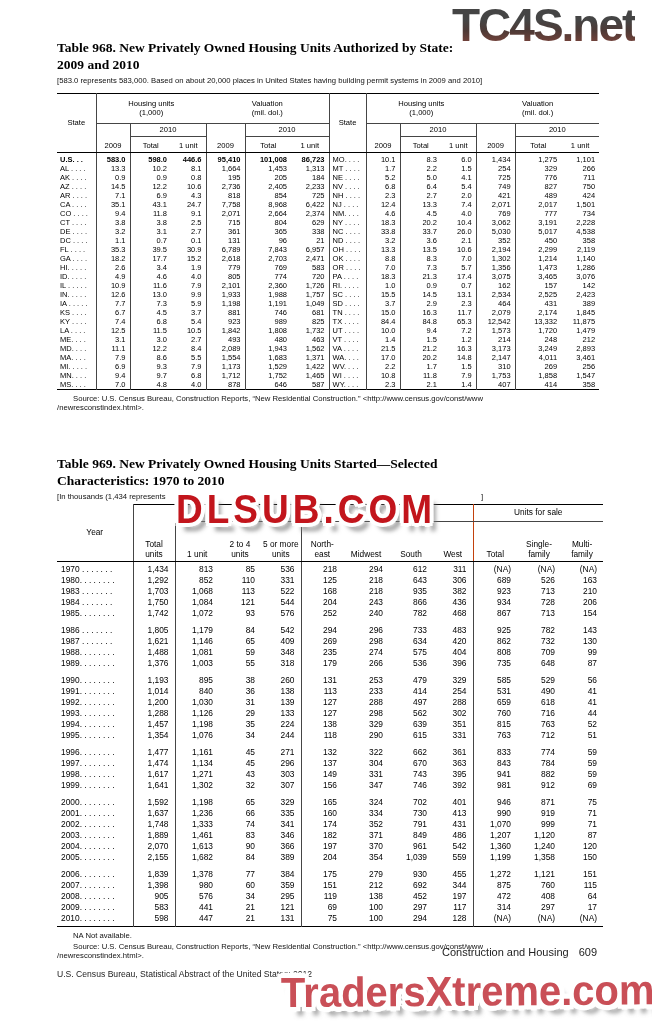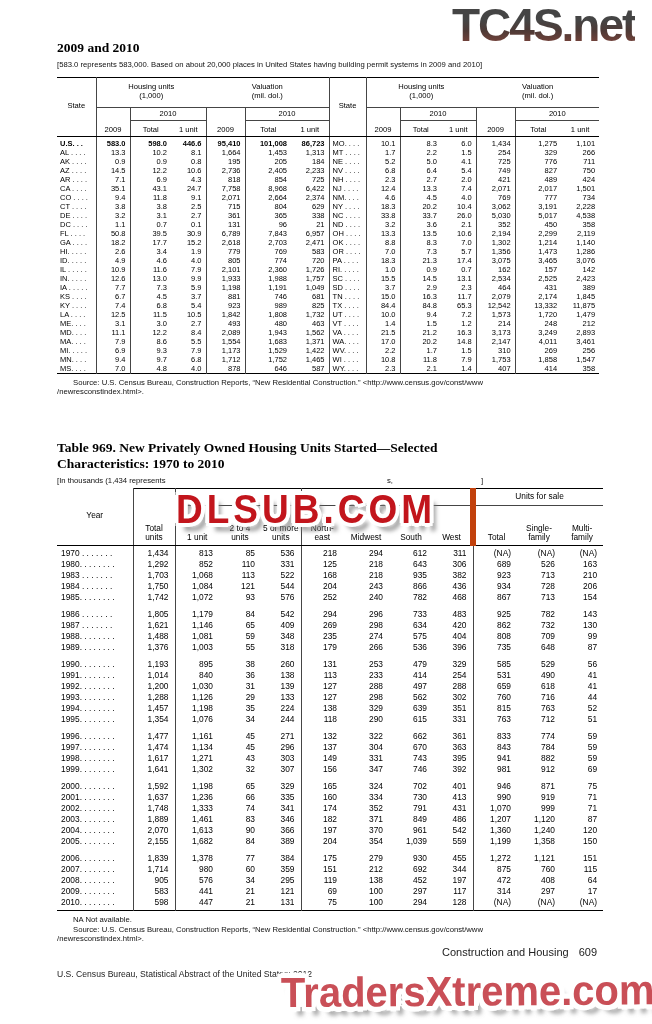--- a/index.html
+++ b/index.html
@@ -76,21 +76,21 @@
   
   #t969 { margin-top:2px; }
   #t969 th { font-size:8.3px; line-height:9.6px; padding:1px 2px 2px 2px; }
   #t969 td { font-size:8.4px; line-height:11px; text-align:right; padding:0 6px 0 0; }
   #t969 td:first-child { text-align:left; padding:0 0 0 4px; }
   #t969 .year-h { vertical-align:middle; border-right:1px solid #454545; border-bottom:1px solid #000; }
   #t969 .topline { border-top:1.4px solid #000; }
   #t969 .tu-h { border-right:1px solid #454545; border-bottom:1px solid #000; border-left:1px solid #454545; }
   #t969 .grp-cov, #t969 .grp-sale { border-bottom:1px solid #454545; height:17px; vertical-align:middle; }
   #t969 .grp-cov.structure, #t969 .hdr2 .c5 { border-right:1px solid #454545; }
-  #t969 .grp-cov.region, #t969 .hdr2 .c9 { border-right:6px solid #c2410c; }
+  #t969 .grp-cov.region, #t969 .hdr2 .c9 { border-right:1px solid #c2410c; }
   #t969 .hdr2 th { border-bottom:1px solid #000; height:40px; }
   #t969 tbody { border-bottom:1.4px solid #000;margin-left:14px; }
   #t969 td:nth-child(1), #t969 td:nth-child(2), #t969 td:nth-child(5), #t969 td:nth-child(9) { border-right:1px solid #454545; }
   #t969 tr.gap-row td { padding-top:6px; }
   #t969 tbody tr:first-child td { padding-top:2px; }
   #t969 tbody tr:last-child td { padding-bottom:2px; }
 
   
   .footer-right { position:absolute; left:57px; top:946px; width:540px; text-align:right; font-size:11px; color:#222; z-index:1; }
   .footer-right .pgnum { padding-left:10px; }
@@ -99,20 +99,21 @@
 </head>
 <body>
 
 <div class="page">
 
   <div class="wm-top">TC4S.net</div>
 
   <div class="content">
 
     <div class="tbl-title t968-title">
+      <div>Table 968. New Privately Owned Housing Units Authorized by State:</div>
       <div>2009 and 2010</div>
     </div>
     <div class="head-note">[583.0 represents 583,000. Based on about 20,000 places in United States having building permit systems in 2009 and 2010]</div>
 
     <table id="t968">
       <colgroup>
         <col style="width:39px">
           <col style="width:34px">
           <col style="width:41px">
           <col style="width:35px">
@@ -329,21 +330,21 @@
             <td>ND . . . .</td>
             <td>3.2</td>
             <td>3.6</td>
             <td>2.1</td>
             <td>352</td>
             <td>450</td>
             <td>358</td>
           </tr>
           <tr>
             <td>FL . . . .</td>
-            <td>50.8</td>
+            <td>35.3</td>
             <td>39.5</td>
             <td>30.9</td>
             <td>6,789</td>
             <td>7,843</td>
             <td>6,957</td>
             <td>OH . . . .</td>
             <td>13.3</td>
             <td>13.5</td>
             <td>10.6</td>
             <td>2,194</td>
@@ -1004,21 +1005,21 @@
             <td>175</td>
             <td>279</td>
             <td>930</td>
             <td>455</td>
             <td>1,272</td>
             <td>1,121</td>
             <td>151</td>
           </tr>
           <tr>
             <td>2007. . . . . . . .</td>
-            <td>1,714</td>
+            <td>1,398</td>
             <td>980</td>
             <td>60</td>
             <td>359</td>
             <td>151</td>
             <td>212</td>
             <td>692</td>
             <td>344</td>
             <td>875</td>
             <td>760</td>
             <td>115</td>

